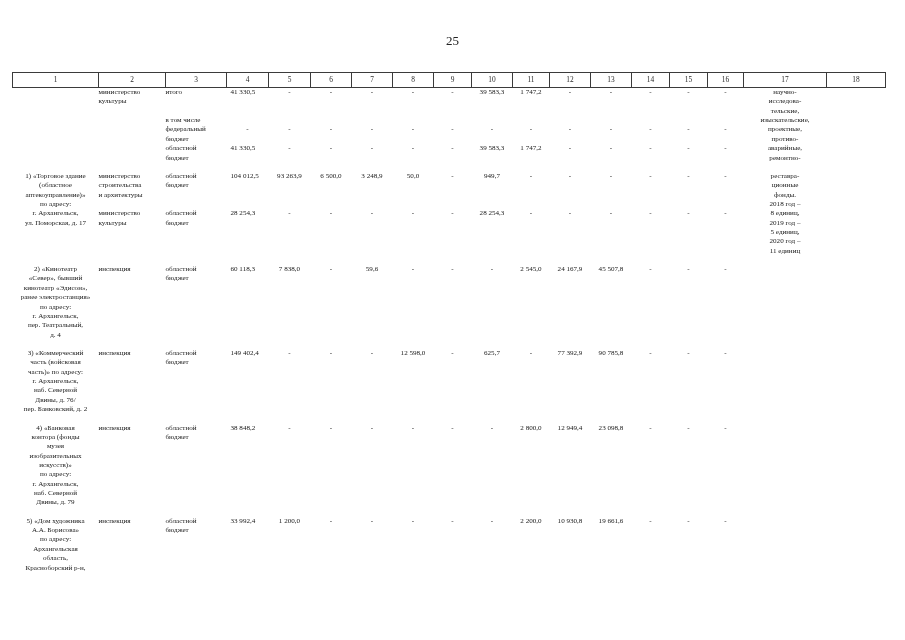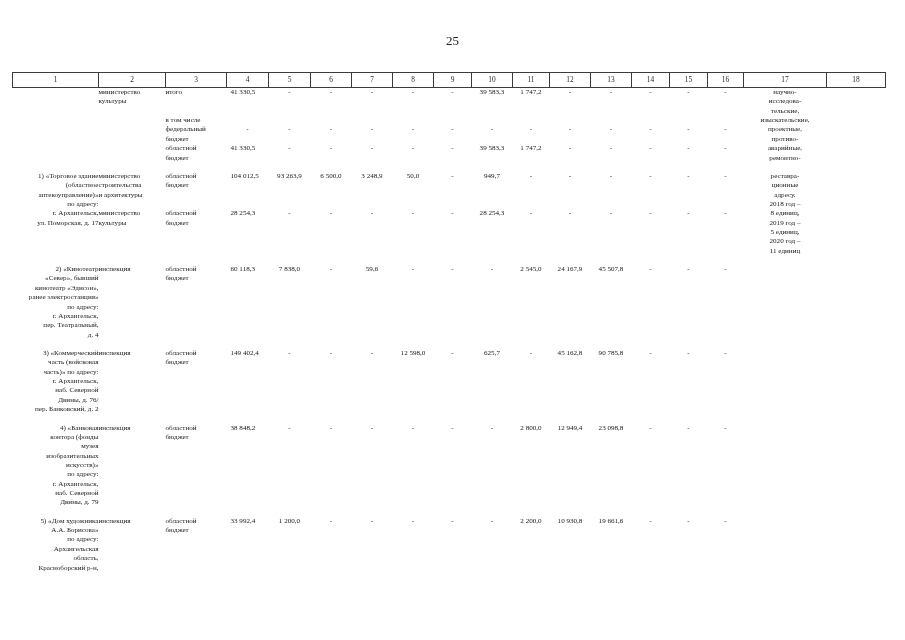--- a/index.html
+++ b/index.html
@@ -48,21 +48,21 @@
     font-size:7.4px;
     vertical-align:middle;
     color:#2a2a2a;
   }
   
   tr.body td{
     border:none;
     padding-top:0;
     padding-bottom:0;
   }
-  td.c1{padding-left:3px;padding-right:2px;text-align:right;}
+  td.c1{padding-left:3px;padding-right:2px;text-align:center;}
   td.c2,td.c3{padding-left:3px;padding-right:2px;text-align:left;margin-left:32px;}
   td.num{text-align:center;padding-left:1px;padding-right:1px;white-space:nowrap;}
   td.num.val{text-align:left;padding-left:4px;}
   td.c17{padding-left:4px;padding-right:2px;text-align:center;}
   td.c18{}
   .sp{height:9px;}
   .block-line{display:block;}
 </style>
 </head>
 <body>
@@ -248,21 +248,21 @@
             <td class="num">949,7</td>
             <td class="num">-</td>
             <td class="num">-</td>
             <td class="num">-</td>
             <td class="num">-</td>
             <td class="num">-</td>
             <td class="num">-</td>
             <td class="c17">
               <span class="block-line">реставра-</span>
               <span class="block-line">ционные</span>
-              <span class="block-line">адресу.</span>
+              <span class="block-line">фонды.</span>
               <span class="block-line">2018 год –</span>
             </td>
             <td class="c18"></td>
           </tr>
           <tr class="body">
             <td class="c2">
               <span class="block-line">министерство</span>
               <span class="block-line">культуры</span>
             </td>
             <td class="c3">
@@ -349,21 +349,21 @@
               <span class="block-line">бюджет</span>
             </td>
             <td class="num val">149 402,4</td>
             <td class="num">-</td>
             <td class="num">-</td>
             <td class="num">-</td>
             <td class="num">12 598,0</td>
             <td class="num">-</td>
             <td class="num">625,7</td>
             <td class="num">-</td>
-            <td class="num">45 162,8</td>
+            <td class="num">77 392,9</td>
             <td class="num">90 785,8</td>
             <td class="num">-</td>
             <td class="num">-</td>
             <td class="num">-</td>
             <td class="c17"></td>
             <td class="c18"></td>
           </tr>
           <tr>
             <td colspan="18" class="sp"></td>
           </tr>

